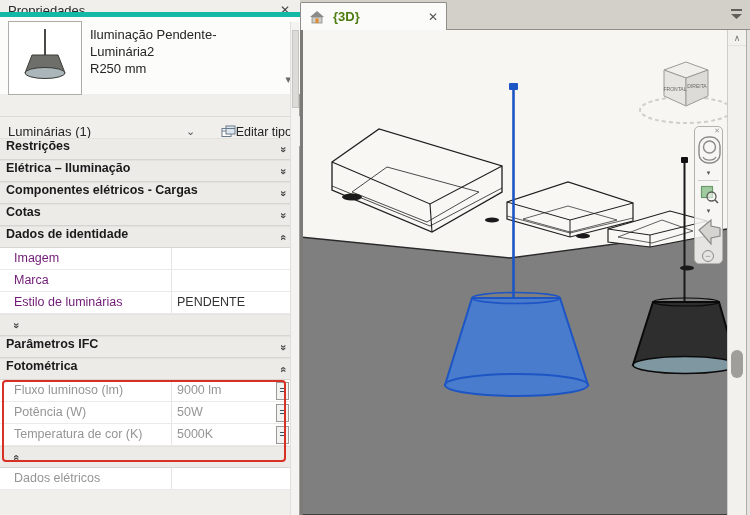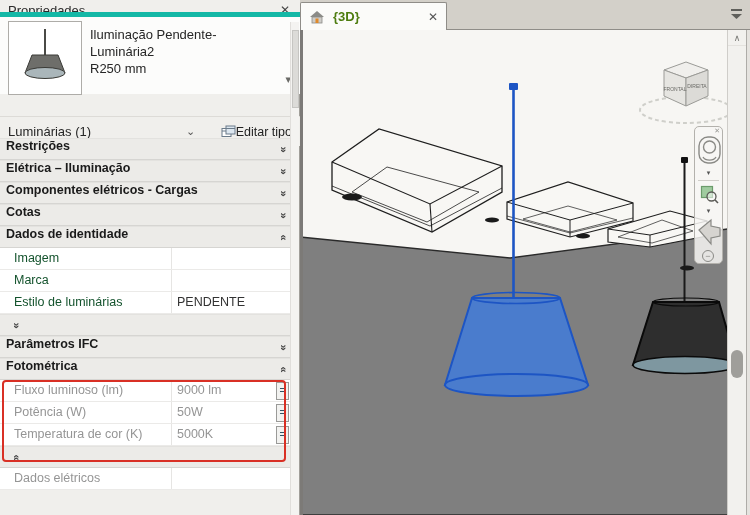--- a/index.html
+++ b/index.html
@@ -21,21 +21,21 @@
   .p-filter-chev { width:18px; font-size:11px; color:#555; cursor:pointer; }
   .p-edit-type { margin-left:auto; display:flex; align-items:center; cursor:pointer; }
   .p-edit-type-label { font-size:12.5px; color:#222; }
 
   
   #param-grid { position:absolute; left:0; top:138px; width:290px; }
   .g-header { height:22px; display:flex; background:#ecebe8; border-top:1px solid #e3e2df; border-bottom:1px solid #d6d5d2; padding:0 3px 0 6px; cursor:pointer; }
   .g-header-label { flex:1; font-size:12.5px; font-weight:bold; color:#1a1a1a; white-space:nowrap; }
   .g-chev { width:14px; text-align:center; font-size:11px; font-weight:bold; color:#444; display:inline-block; transform:rotate(90deg); letter-spacing:-1px; }
   .g-row { height:22px; display:flex; align-items:center; background:#fff; border-bottom:1px solid #ebeae8; }
-  .g-label { width:172px; padding-left:14px; font-size:12.5px; color:#14532d; border-right:1px solid #e6e5e3; height:100%; line-height:21px; white-space:nowrap; }
+  .g-label { width:172px; padding-left:14px; font-size:12.5px; color:#701a75; border-right:1px solid #e6e5e3; height:100%; line-height:21px; white-space:nowrap; }
   .g-value { flex:1; padding-left:5px; font-size:12.5px; color:#333; height:100%; line-height:21px; white-space:nowrap; }
   .g-row.gray .g-label, .g-row.gray .g-value { color:#959595; }
   .g-eq { width:13px; height:18px; margin:0 1px; border:1px solid #9a9a98; background:#f2f2f0; font-size:10px; line-height:15px; text-align:center; color:#356; cursor:pointer; }
   .g-browse { width:12px; height:16px; border:1px solid #b0aeaa; background:#f5f4f2; margin:0 2px; cursor:pointer; }
   #red-box { position:absolute; left:2px; top:380px; width:284px; height:82px; border:2px solid #d93025; border-radius:4px; z-index:6; pointer-events:none; }
   #p-scrollbar { position:absolute; left:290px; top:22px; width:9px; height:493px; background:#f4f3f1; border-left:1px solid #e0dedb; }
   #p-scroll-thumb { position:absolute; left:1px; top:8px; width:7px; height:78px; background:#dcdbd8; border:1px solid #c6c5c2; cursor:pointer; }
 
   
   #viewport { position:absolute; left:300px; top:0; width:450px; height:515px; }

